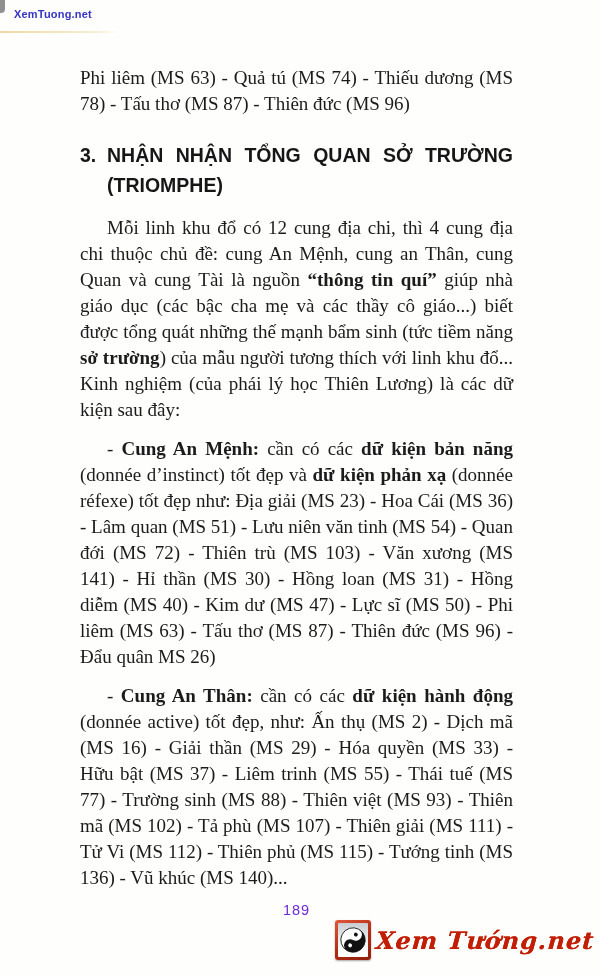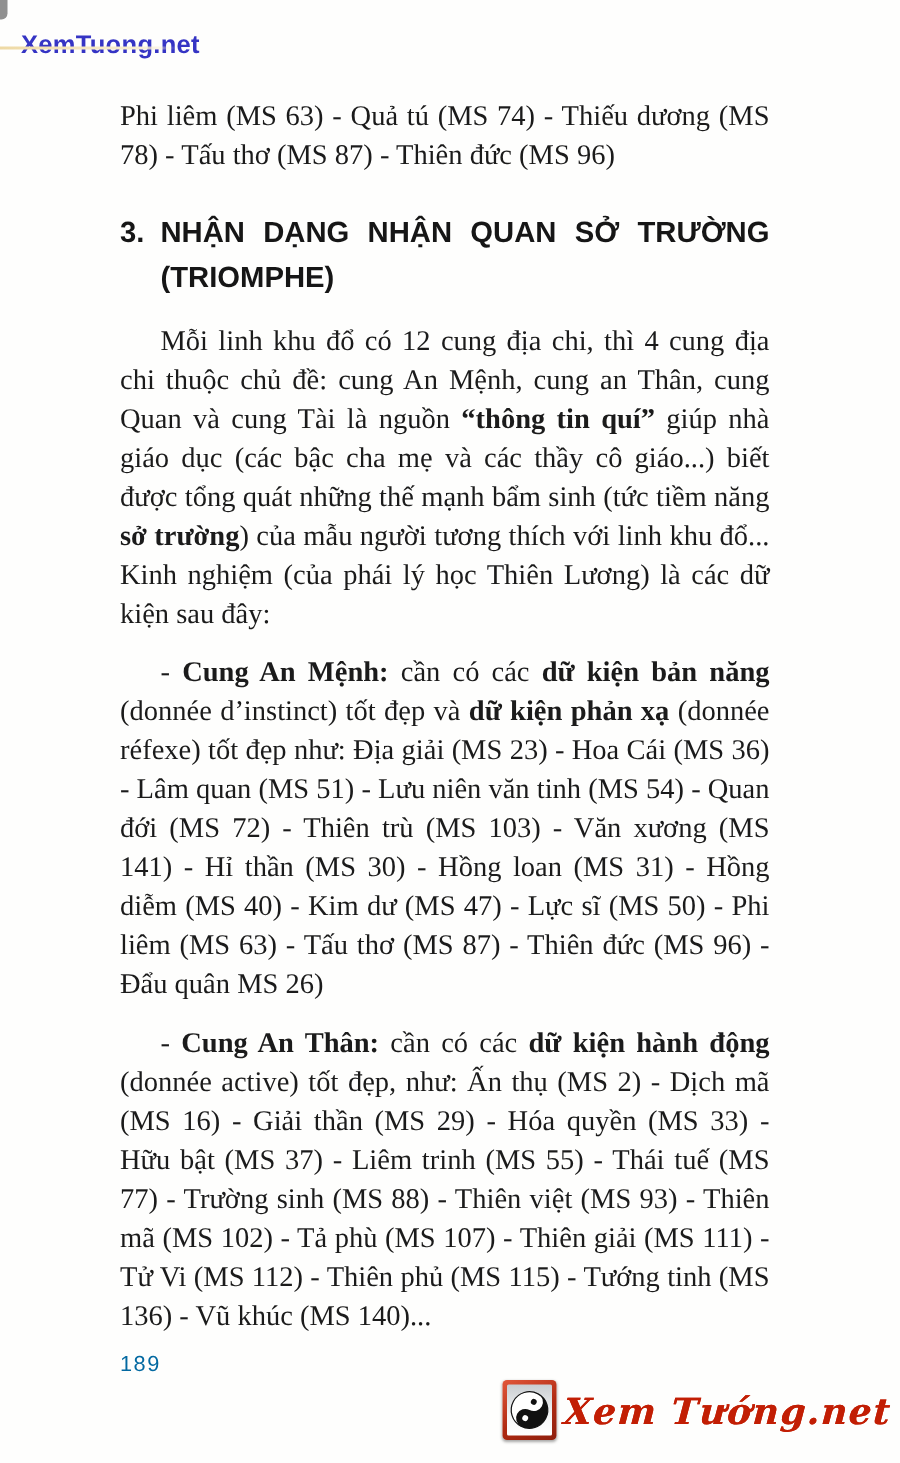--- a/index.html
+++ b/index.html
@@ -15,23 +15,23 @@
     color:var(--ink);
     font-family:"Liberation Serif",serif;
   }
   
   .scan-artifact{
     position:absolute;left:0;top:0;width:5px;height:13px;
     background:#6b6b6b;opacity:.75;border-bottom-right-radius:4px;
   }
   
   .site-header{
-    position:absolute;top:20px;left:14px;
+    position:absolute;top:8px;left:14px;
     font-family:"Liberation Sans",sans-serif;
-    font-weight:bold;font-size:17px;letter-spacing:.2px;
+    font-weight:bold;font-size:11px;letter-spacing:.2px;
     color:var(--accent-blue);
     text-decoration:none;cursor:pointer;
   }
   .site-header-underline{
     position:absolute;top:31px;left:0;width:118px;height:2px;
     background:linear-gradient(90deg,#eed9a4,#f8edd2 80%,rgba(248,237,210,0));
   }
   
   .content{
     position:absolute;left:80px;top:65px;width:433px;
@@ -49,23 +49,23 @@
     margin:23px 0 15px 0;
     font-family:"Liberation Sans",sans-serif;
     font-weight:bold;font-size:19.5px;line-height:30px;
     color:#161616;
   }
   .heading-number{flex:none;width:27px;}
   .heading-text{flex:1;text-align:justify;}
   
   .page-number{
     position:absolute;top:902px;left:80px;width:433px;
-    text-align:left;
+    text-align:center;
     font-family:"Liberation Sans",sans-serif;
-    font-size:14.5px;letter-spacing:1px;color:#0369a1;
+    font-size:14.5px;letter-spacing:1px;color:#6d28d9;
   }
   .footer-logo{
     position:absolute;top:920px;right:6px;
     display:flex;align-items:center;gap:5px;
     text-decoration:none;cursor:pointer;
   }
   .yinyang-frame{
     width:36px;height:40px;box-sizing:border-box;
     padding:3px;border-radius:3px;
     background:linear-gradient(150deg,#e2573a,#b02a12 55%,#8e1f0e);
@@ -93,21 +93,21 @@
 
 <a class="site-header">XemTuong.net</a>
 <div class="site-header-underline"></div>
 
 <div class="content">
 
   <p class="p-continued">Phi liêm (MS 63) - Quả tú (MS 74) - Thiếu dương (MS 78) - Tấu thơ (MS 87) - Thiên đức (MS 96)</p>
 
   <div class="heading">
     <span class="heading-number">3.</span>
-    <span class="heading-text"><span>NHẬN DẠNG NHẬN QUAN SỞ TRƯỜNG</span> <span>(TRIOMPHE)</span></span>
+    <span class="heading-text"><span>NHẬN NHẬN TỔNG QUAN SỞ TRƯỜNG</span> <span>(TRIOMPHE)</span></span>
   </div>
 
   <p class="p-indent"><span>Mỗi linh khu đổ có 12 cung địa chi, thì 4 cung địa chi thuộc chủ đề: cung An Mệnh, cung an Thân, cung Quan và cung Tài là nguồn </span><b>“thông tin quí”</b><span> giúp nhà giáo dục (các bậc cha mẹ và các thầy cô giáo...) biết được tổng quát những thế mạnh bẩm sinh (tức tiềm năng </span><b>sở trường</b><span>) của mẫu người tương thích với linh khu đổ... Kinh nghiệm (của phái lý học Thiên Lương) là các dữ kiện sau đây:</span></p>
 
   <p class="p-indent p-gap"><span>- </span><b>Cung An Mệnh:</b><span> cần có các </span><b>dữ kiện bản năng</b><span> (donnée d’instinct) tốt đẹp và </span><b>dữ kiện phản xạ</b><span> (donnée réfexe) tốt đẹp như: Địa giải (MS 23) - Hoa Cái (MS 36) - Lâm quan (MS 51) - Lưu niên văn tinh (MS 54) - Quan đới (MS 72) - Thiên trù (MS 103) - Văn xương (MS 141) - Hỉ thần (MS 30) - Hồng loan (MS 31) - Hồng diễm (MS 40) - Kim dư (MS 47) - Lực sĩ (MS 50) - Phi liêm (MS 63) - Tấu thơ (MS 87) - Thiên đức (MS 96) - Đẩu quân MS 26)</span></p>
 
   <p class="p-indent p-gap"><span>- </span><b>Cung An Thân:</b><span> cần có các </span><b>dữ kiện hành động</b><span> (donnée active) tốt đẹp, như: Ấn thụ (MS 2) - Dịch mã (MS 16) - Giải thần (MS 29) - Hóa quyền (MS 33) - Hữu bật (MS 37) - Liêm trinh (MS 55) - Thái tuế (MS 77) - Trường sinh (MS 88) - Thiên việt (MS 93) - Thiên mã (MS 102) - Tả phù (MS 107) - Thiên giải (MS 111) - Tử Vi (MS 112) - Thiên phủ (MS 115) - Tướng tinh (MS 136) - Vũ khúc (MS 140)...</span></p>
 
 </div>
 

